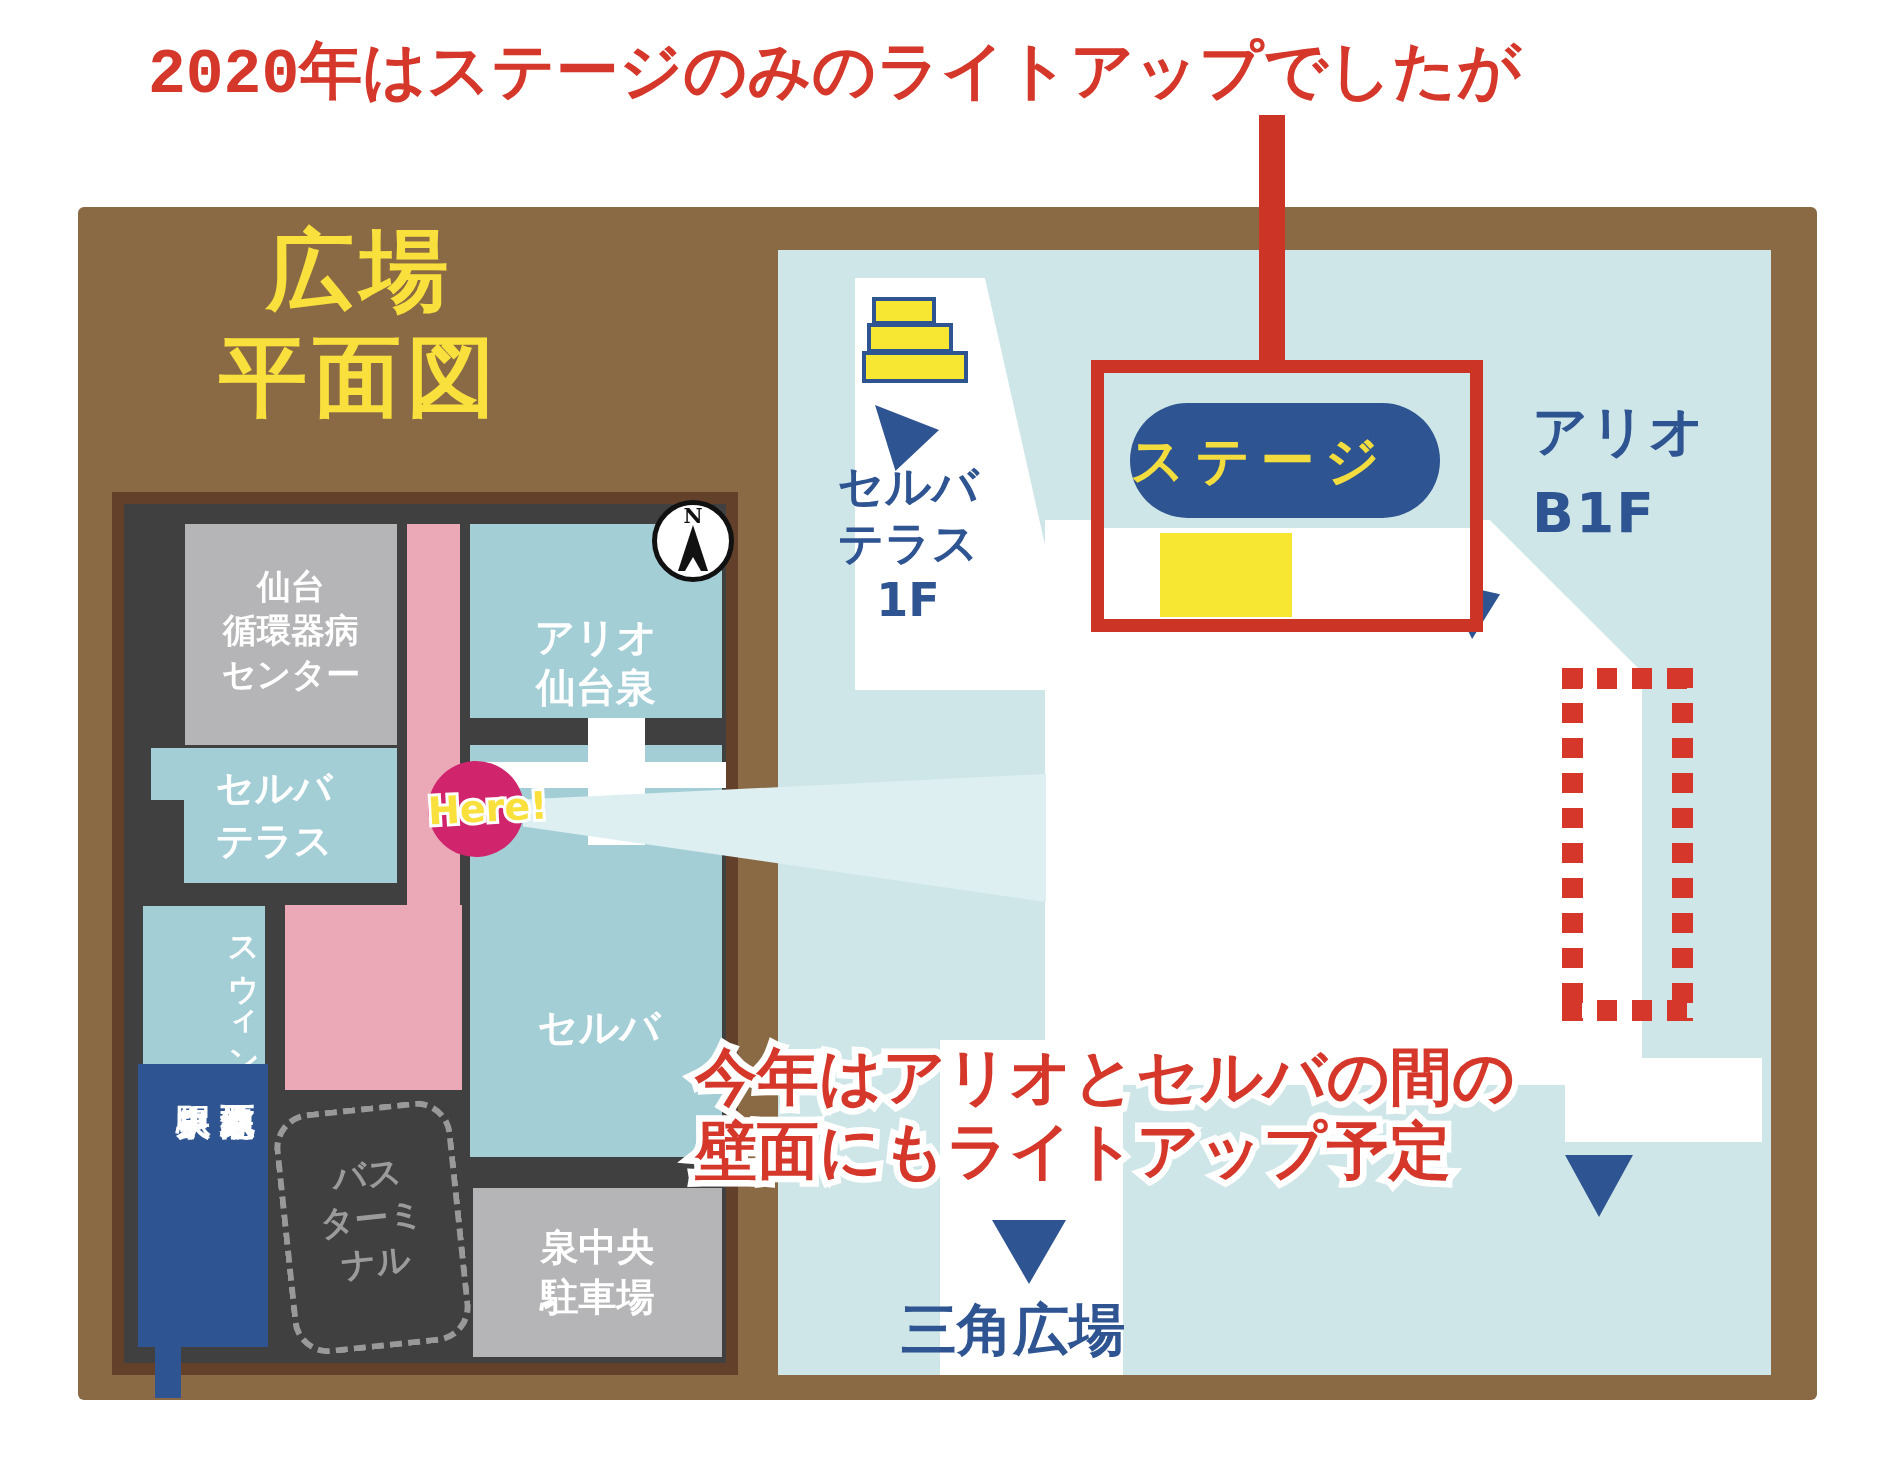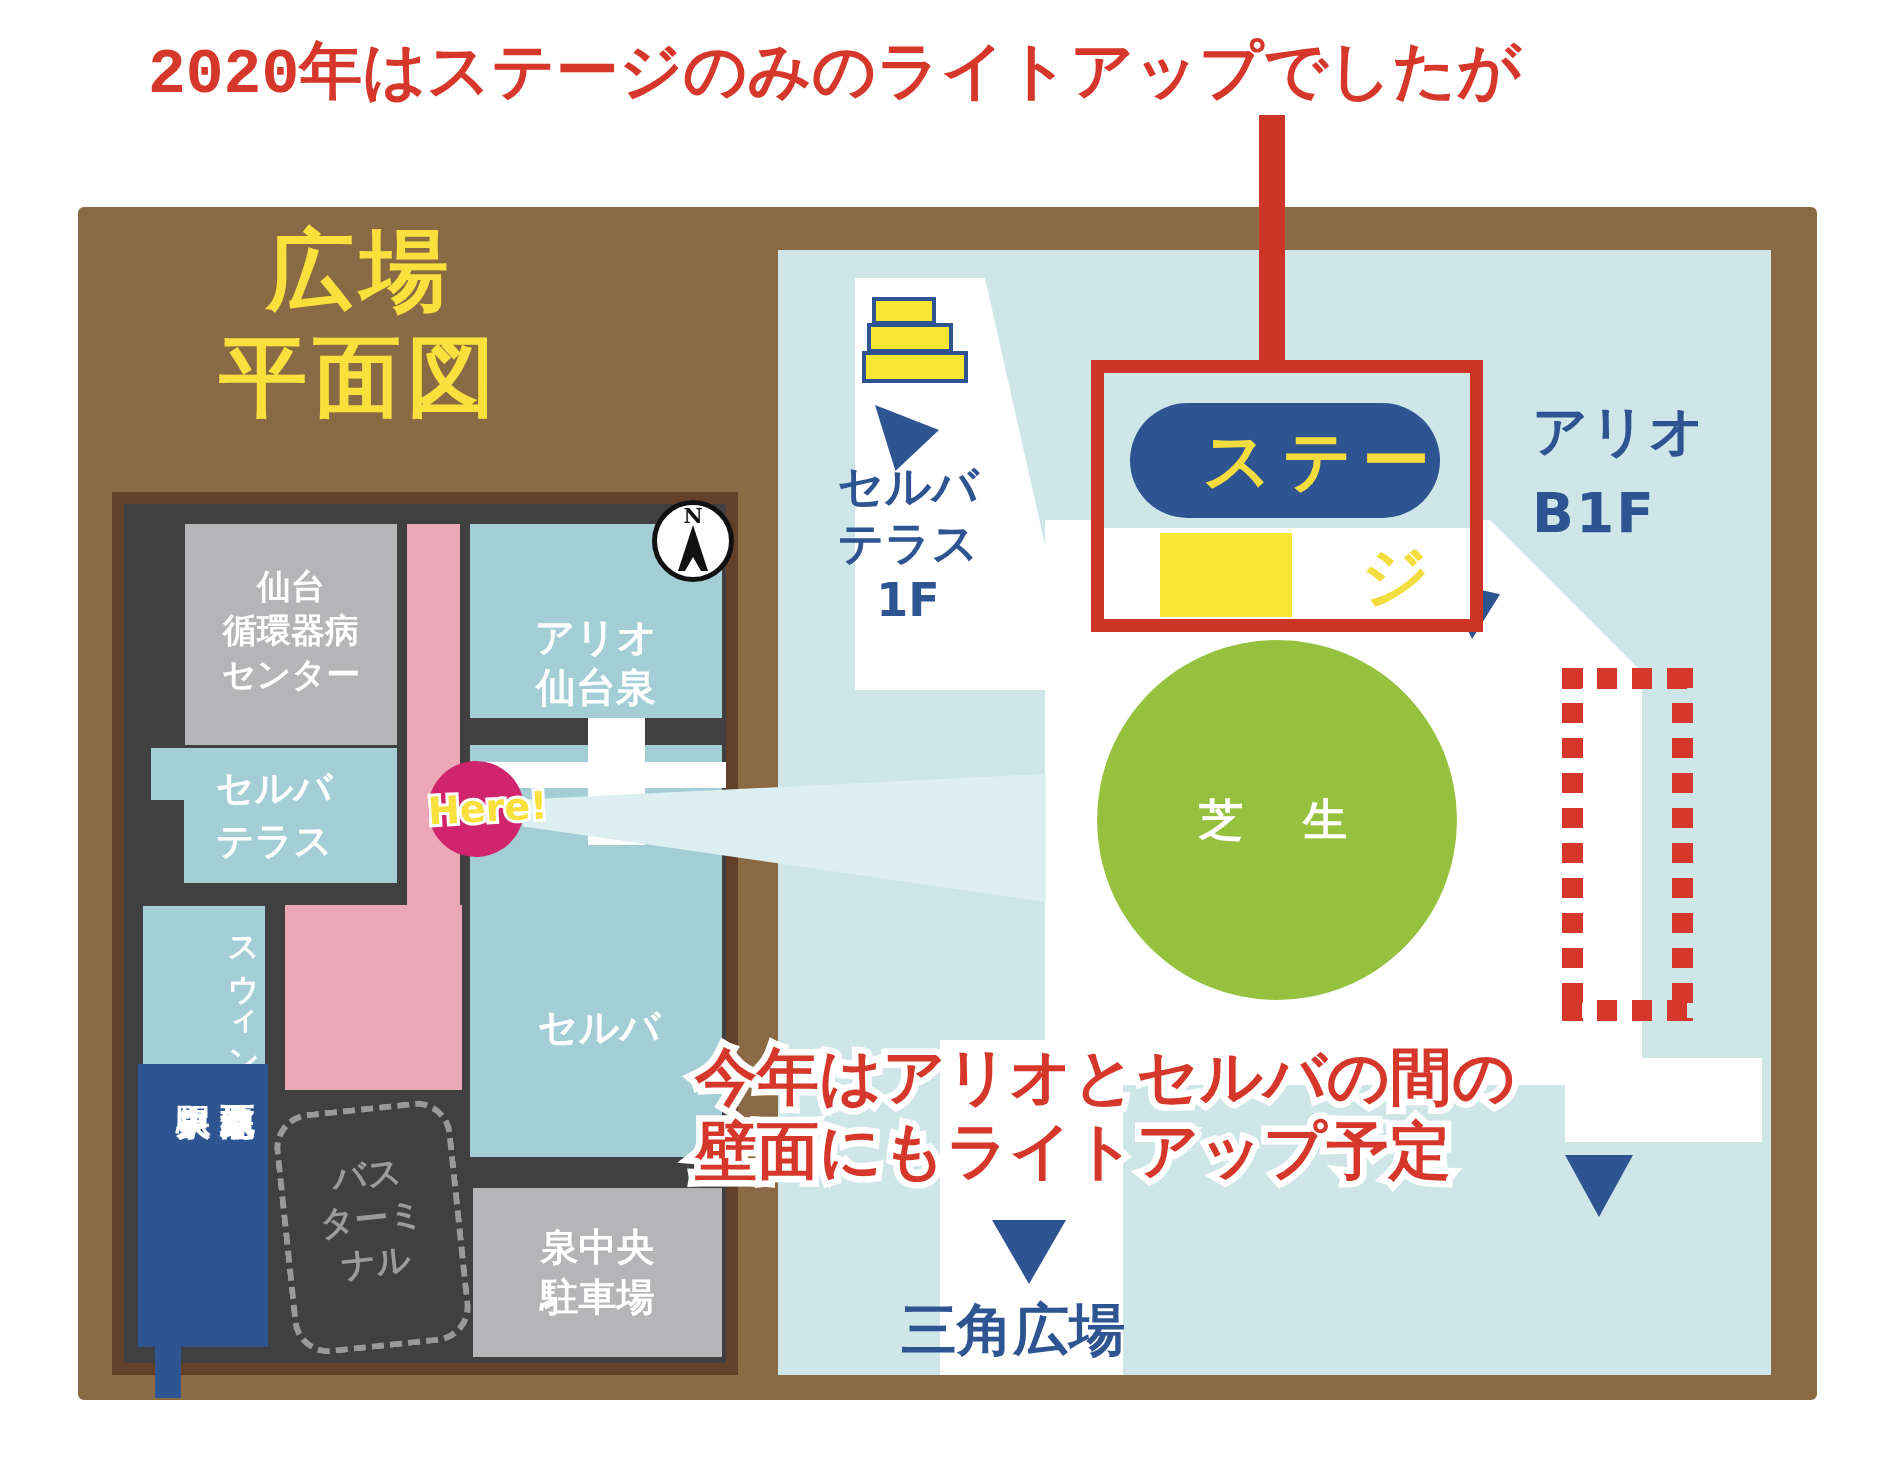--- a/index.html
+++ b/index.html
@@ -22,21 +22,21 @@
   
   #right-map{left:778px;top:250px;width:993px;height:1125px;background:#cfe6e8;z-index:2;overflow:hidden;}
   #right-map .white{position:absolute;background:#fff;}
   .bluetri{position:absolute;background:#2e5491;}
   .maplabel{position:absolute;color:#2e5491;font-weight:bold;}
   
   .dash{position:absolute;background:repeating-linear-gradient(90deg,#d5372b 0 20px,transparent 20px 35px);}
   .dashv{position:absolute;background:repeating-linear-gradient(180deg,#d5372b 0 20px,transparent 20px 35px);}
   
   #stage-box{left:1091px;top:360px;width:392px;height:272px;border:13px solid #cc3526;box-sizing:border-box;background:#fff;z-index:8;}
-  #stage-pill{position:absolute;left:26px;top:30px;width:310px;height:115px;background:#2e5491;border-radius:58px;color:#f2dc3e;font-size:68px;font-weight:bold;letter-spacing:10px;line-height:115px;text-align:right;}
+  #stage-pill{position:absolute;left:26px;top:30px;width:310px;height:115px;background:#2e5491;border-radius:58px;color:#f2dc3e;font-size:54px;font-weight:bold;letter-spacing:10px;line-height:115px;text-align:left;}
   .halo{-webkit-text-stroke:13px #fff;paint-order:stroke fill;}
   .halo-s{-webkit-text-stroke:6px #fff;paint-order:stroke fill;}
   #title{left:148px;top:28px;font-size:63px;font-weight:bold;color:#d5372b;z-index:9;font-family:Liberation Mono, monospace;}
   #red-line{left:1259px;top:115px;width:26px;height:258px;background:#cc3526;z-index:9;}
   #red-note{left:695px;top:1040px;font-size:62px;line-height:74px;font-weight:bold;color:#d5372b;z-index:7;}
   #beam{left:523px;top:774px;width:523px;height:128px;background:#ddeff0;clip-path:polygon(0 20%,100% 0,100% 100%,0 41%);z-index:5;}
   #here{left:428px;top:761px;width:96px;height:96px;background:#d0256d;border-radius:50%;z-index:6;color:#fae03c;font-size:38px;font-weight:bold;line-height:96px;text-align:center;transform:rotate(-3deg);}
   #compass{left:652px;top:500px;width:82px;height:82px;border:5px solid #111;border-radius:50%;background:#fff;box-sizing:border-box;z-index:6;}
   #compass .n{position:absolute;left:0;right:0;top:-2px;text-align:center;font-family:"DejaVu Serif","Liberation Serif",serif;font-size:21px;font-weight:bold;color:#111;}
   #compass .needle{position:absolute;left:21px;top:20px;width:0;height:0;border-left:15px solid transparent;border-right:15px solid transparent;border-bottom:46px solid #111;}
@@ -90,21 +90,20 @@
   <div class="notch"></div>
 </div>
 
 <div class="abs" id="right-map">
 
   <div class="white" style="left:77px;top:28px;width:190px;height:412px;clip-path:polygon(0 0,68.4% 0,100% 64.8%,100% 100%,0 100%);"></div>
   <div class="white" style="left:267px;top:270px;width:597px;height:565px;clip-path:polygon(0 0,74.5% 0,100% 26.9%,100% 100%,0 100%);"></div>
   <div class="white" style="left:162px;top:790px;width:183px;height:335px;"></div>
   <div class="white" style="left:787px;top:808px;width:197px;height:84px;"></div>
 
-  <div style="position:absolute;left:319px;top:390px;width:360px;height:360px;border-radius:50%;background:#96c13e;color:#fff;font-weight:bold;font-size:44px;letter-spacing:8px;text-align:center;line-height:360px;">芝　生</div>
 
   <div style="position:absolute;left:784px;top:418px;width:131px;height:353px;">
     <div class="dash" style="left:0;top:0;width:131px;height:21px;"></div>
     <div class="dash" style="left:0;bottom:0;width:131px;height:21px;"></div>
     <div class="dashv" style="left:0;top:0;width:21px;height:353px;"></div>
     <div class="dashv" style="right:0;top:0;width:21px;height:353px;"></div>
   </div>
 
   <div style="position:absolute;left:84px;top:47px;width:106px;height:86px;">
     <div class="step" style="left:10px;top:0;width:64px;height:28px;"></div>

